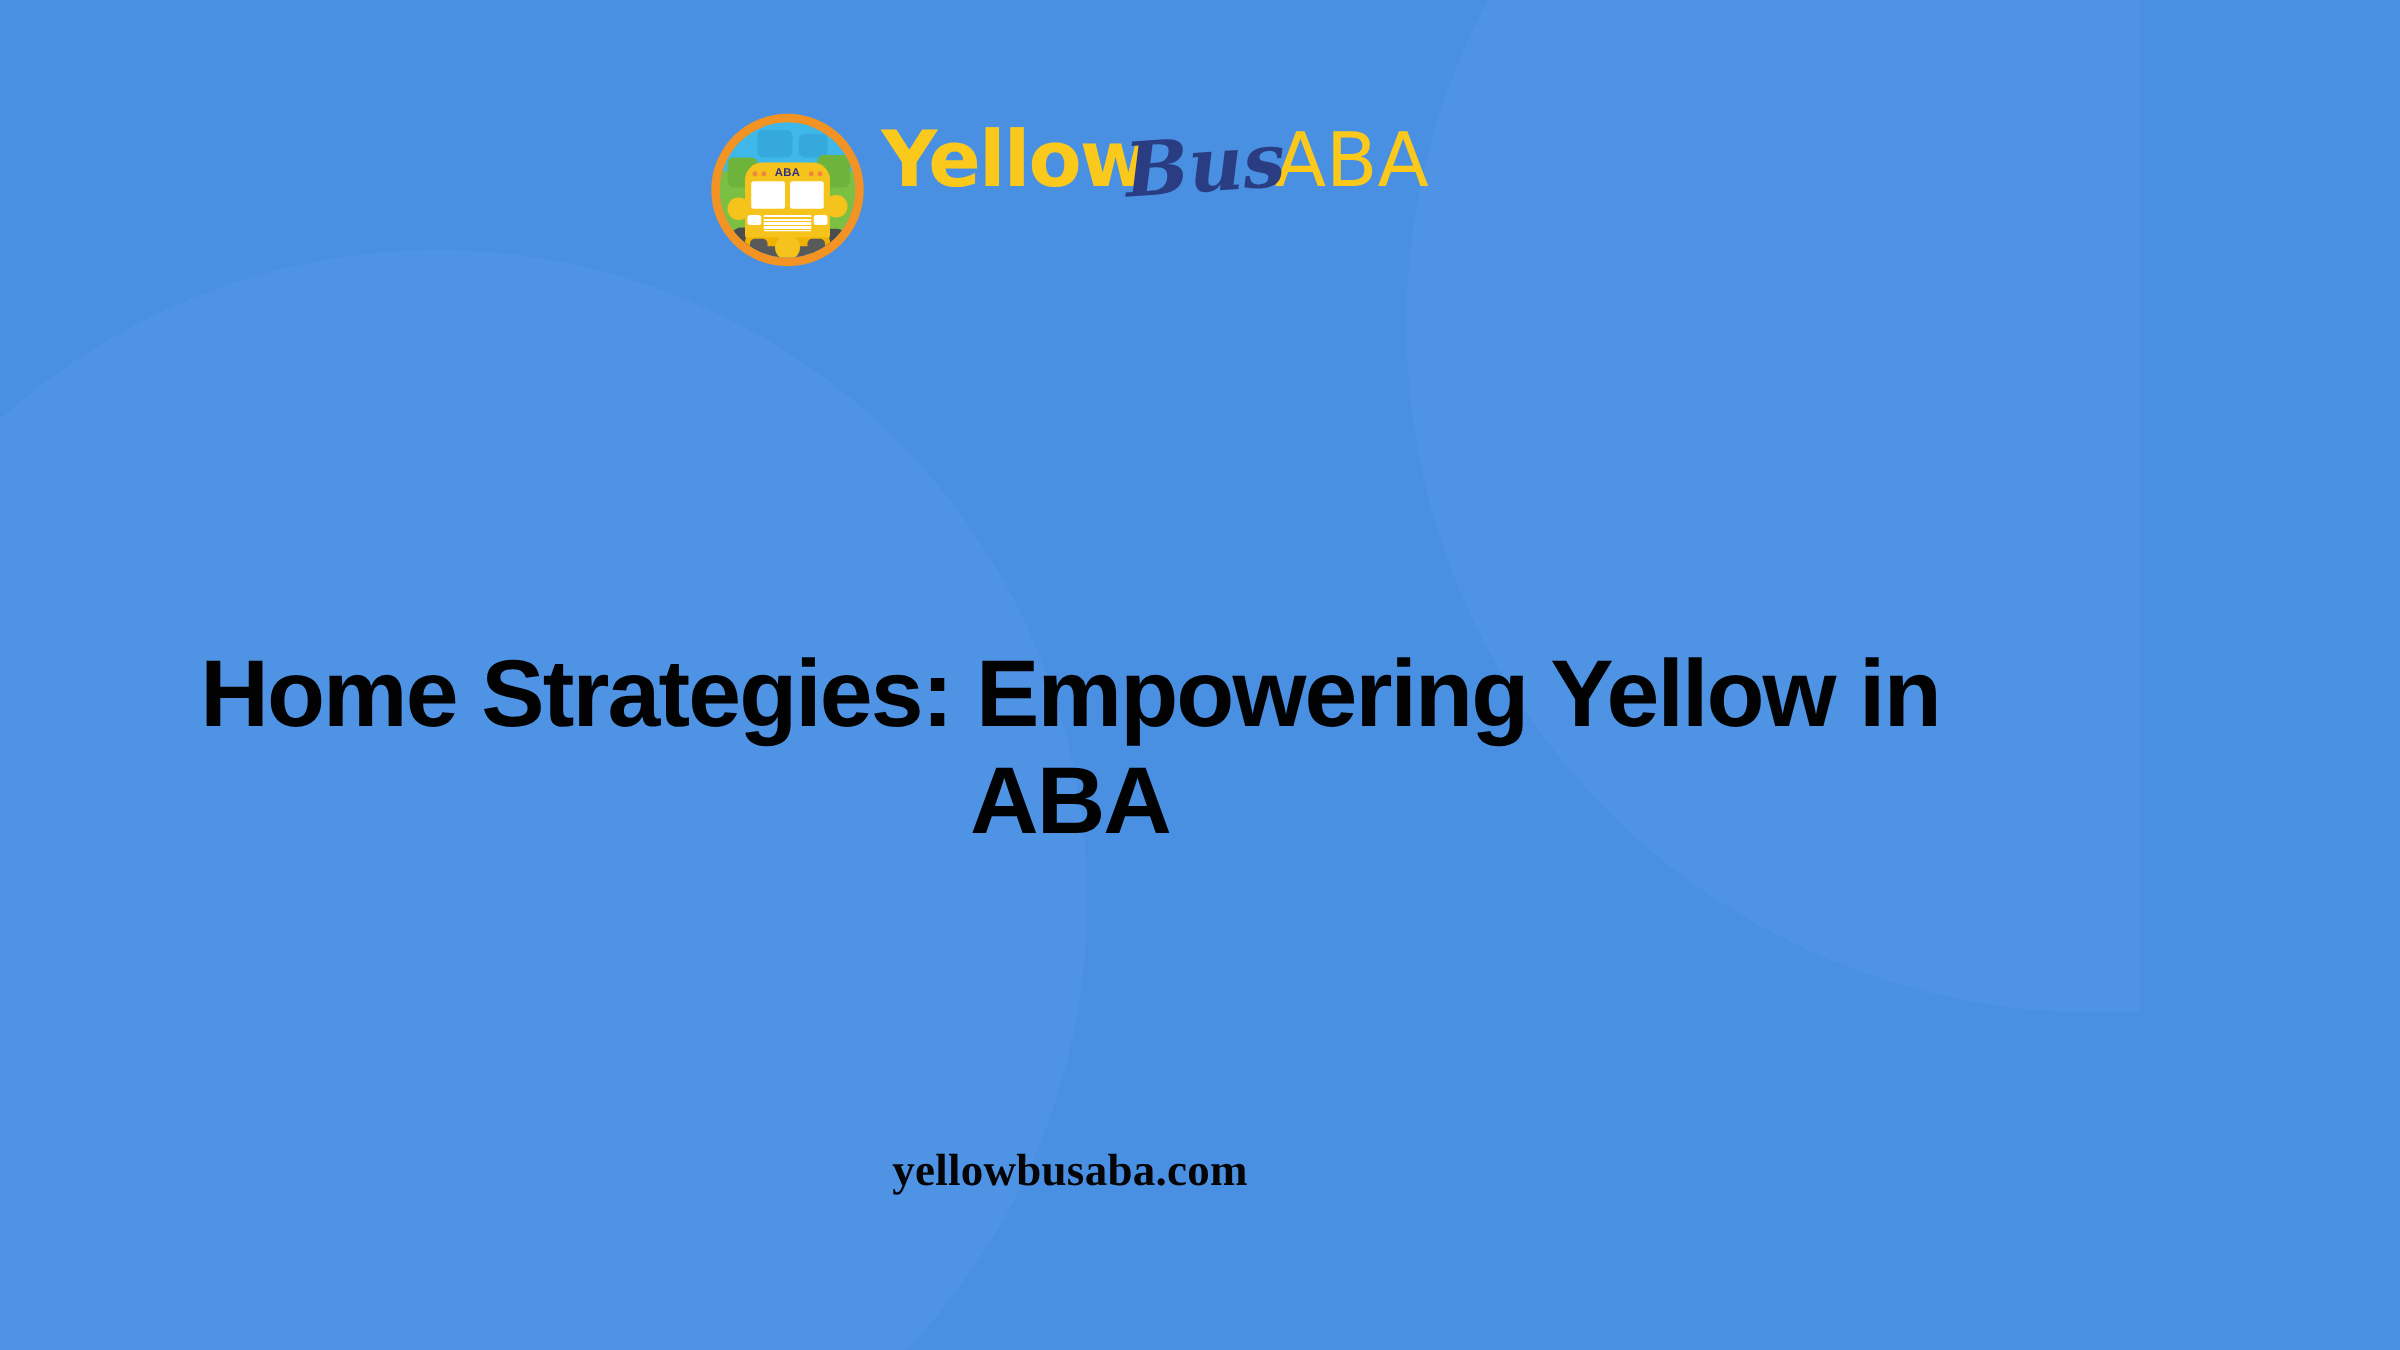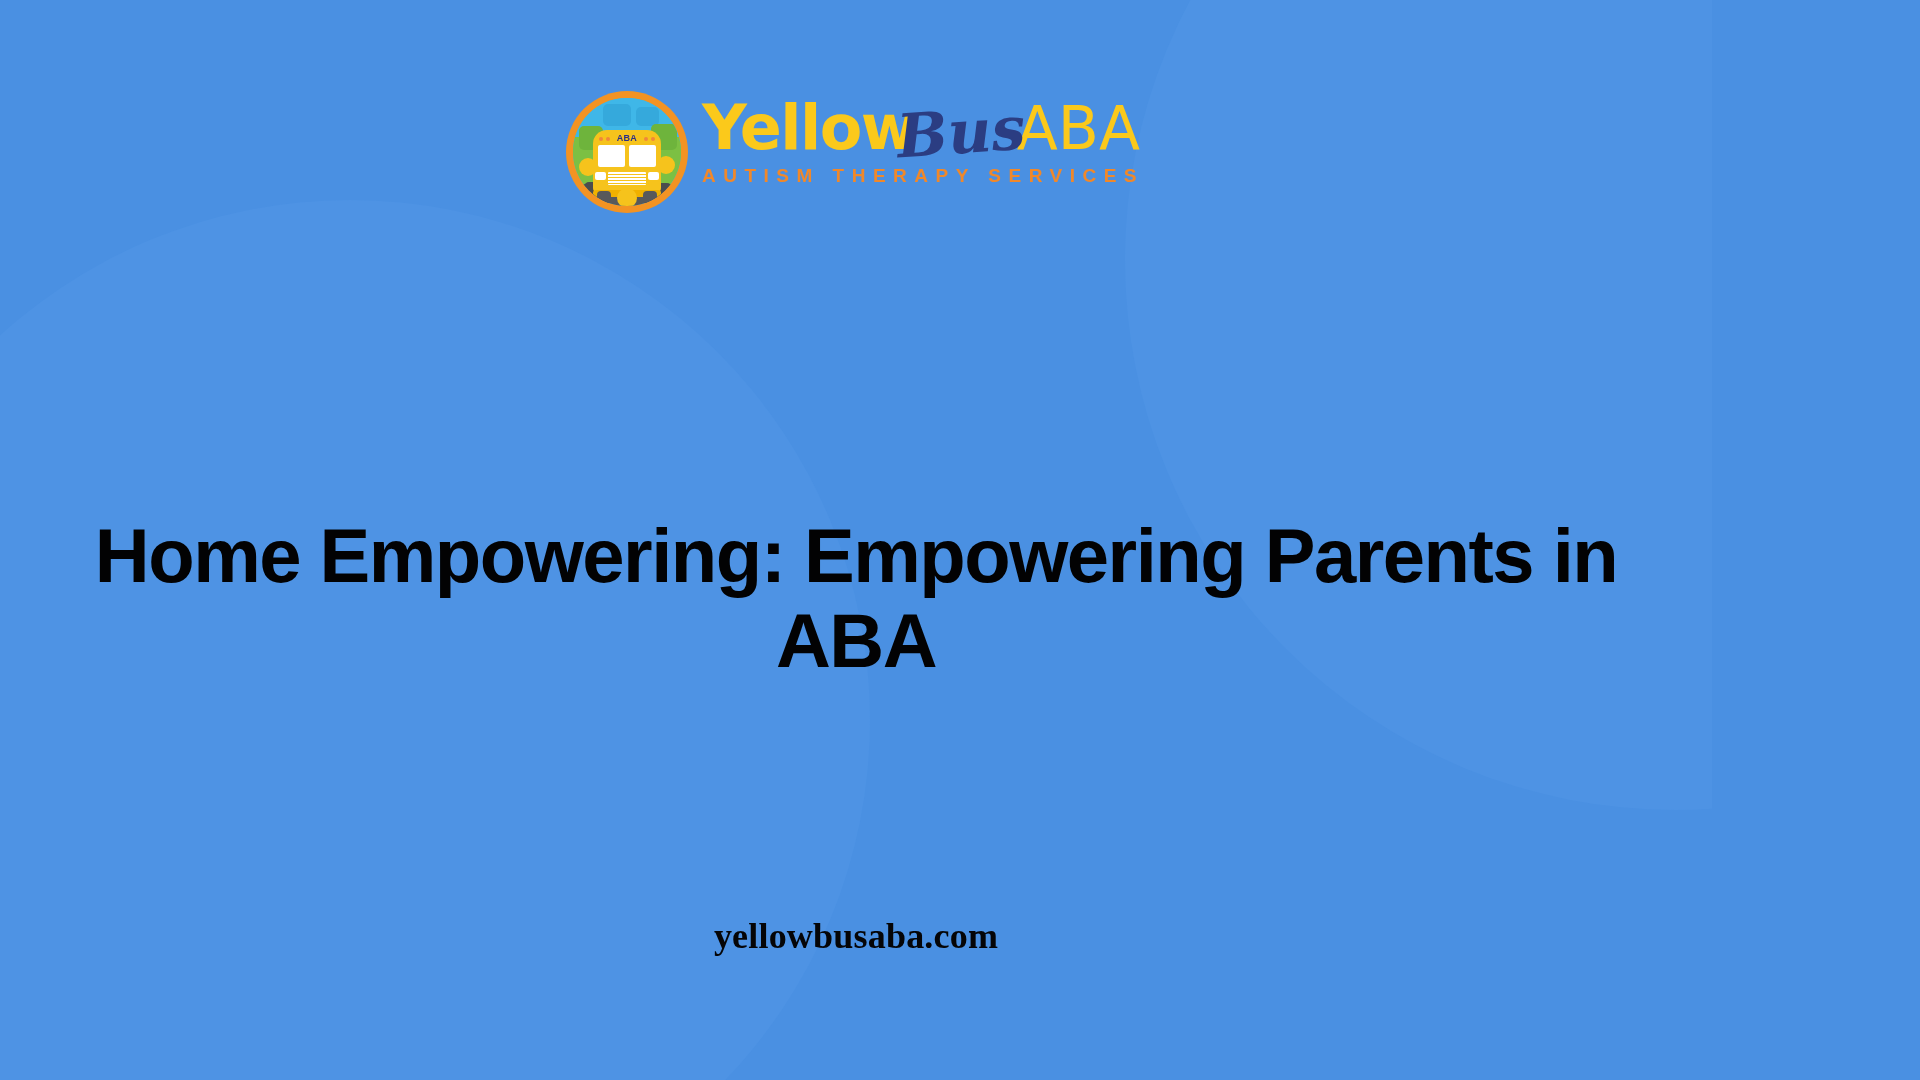--- a/index.html
+++ b/index.html
@@ -271,23 +271,22 @@
           </div>
         </div>
       </div>
 
       <div class="wordmark">
         <div class="wm-row">
           <span class="wm-yellow">Yellow</span>
           <span class="wm-bus">Bus</span>
           <span class="wm-aba">ABA</span>
         </div>
-        <div class="wm-tag">AUTISM THERAPY SERVICES</div>
       </div>
 
     </div>
   </div>
 
-  <h1 class="headline">Home Empowering: Empowering Parents in ABA</h1>
+  <h1 class="headline">Home Strategies: Empowering Yellow in ABA</h1>
 
   <div class="footer-url">yellowbusaba.com</div>
 
 </div>
 
 </body></html>

